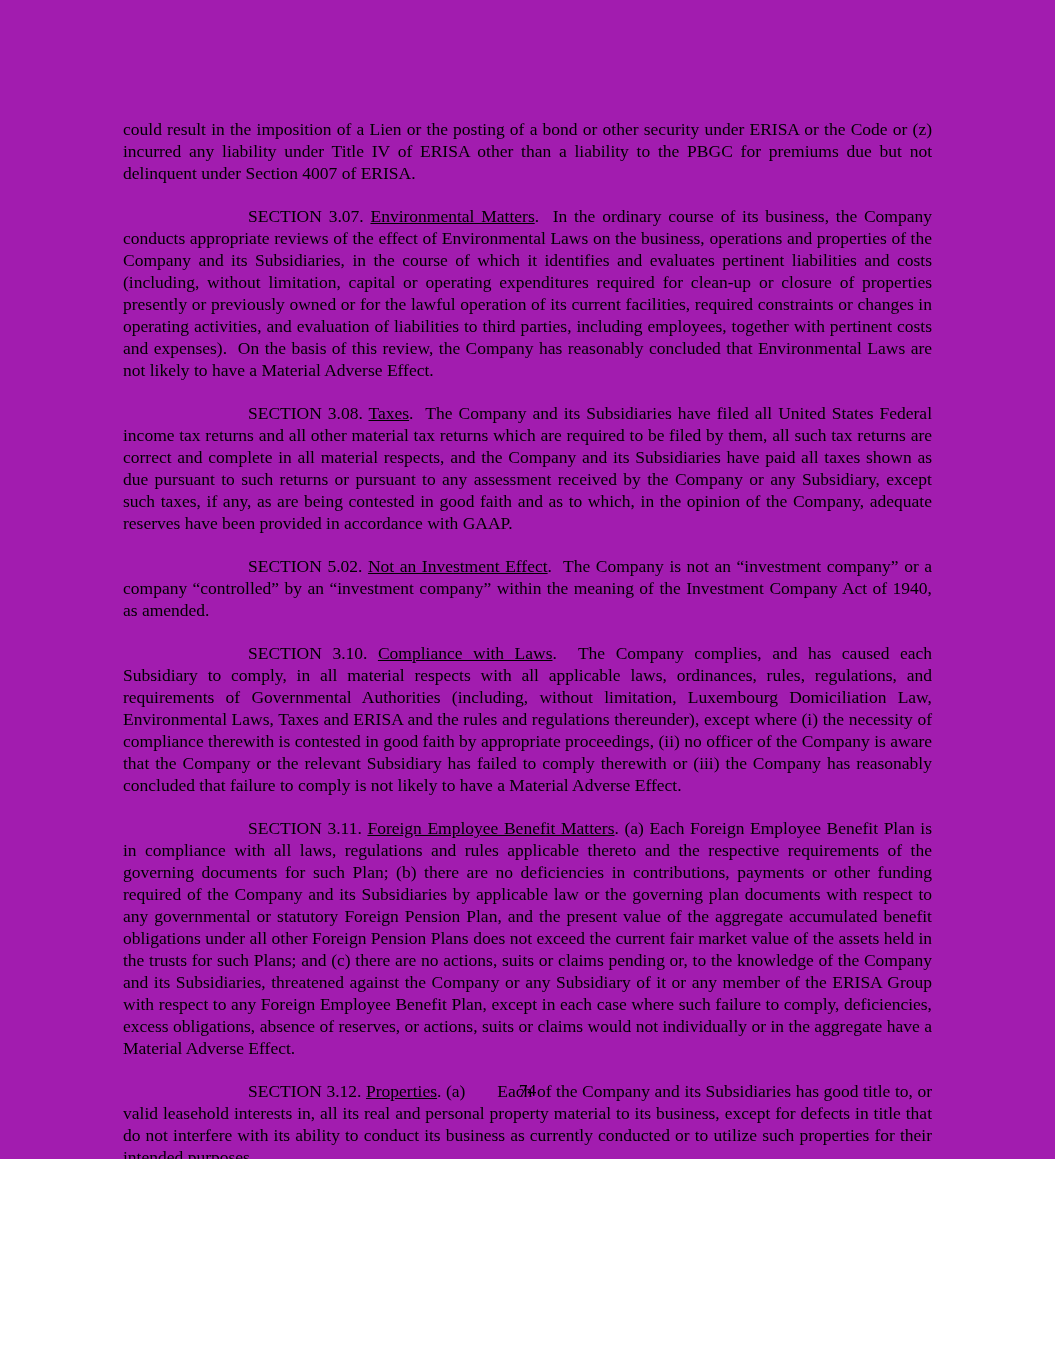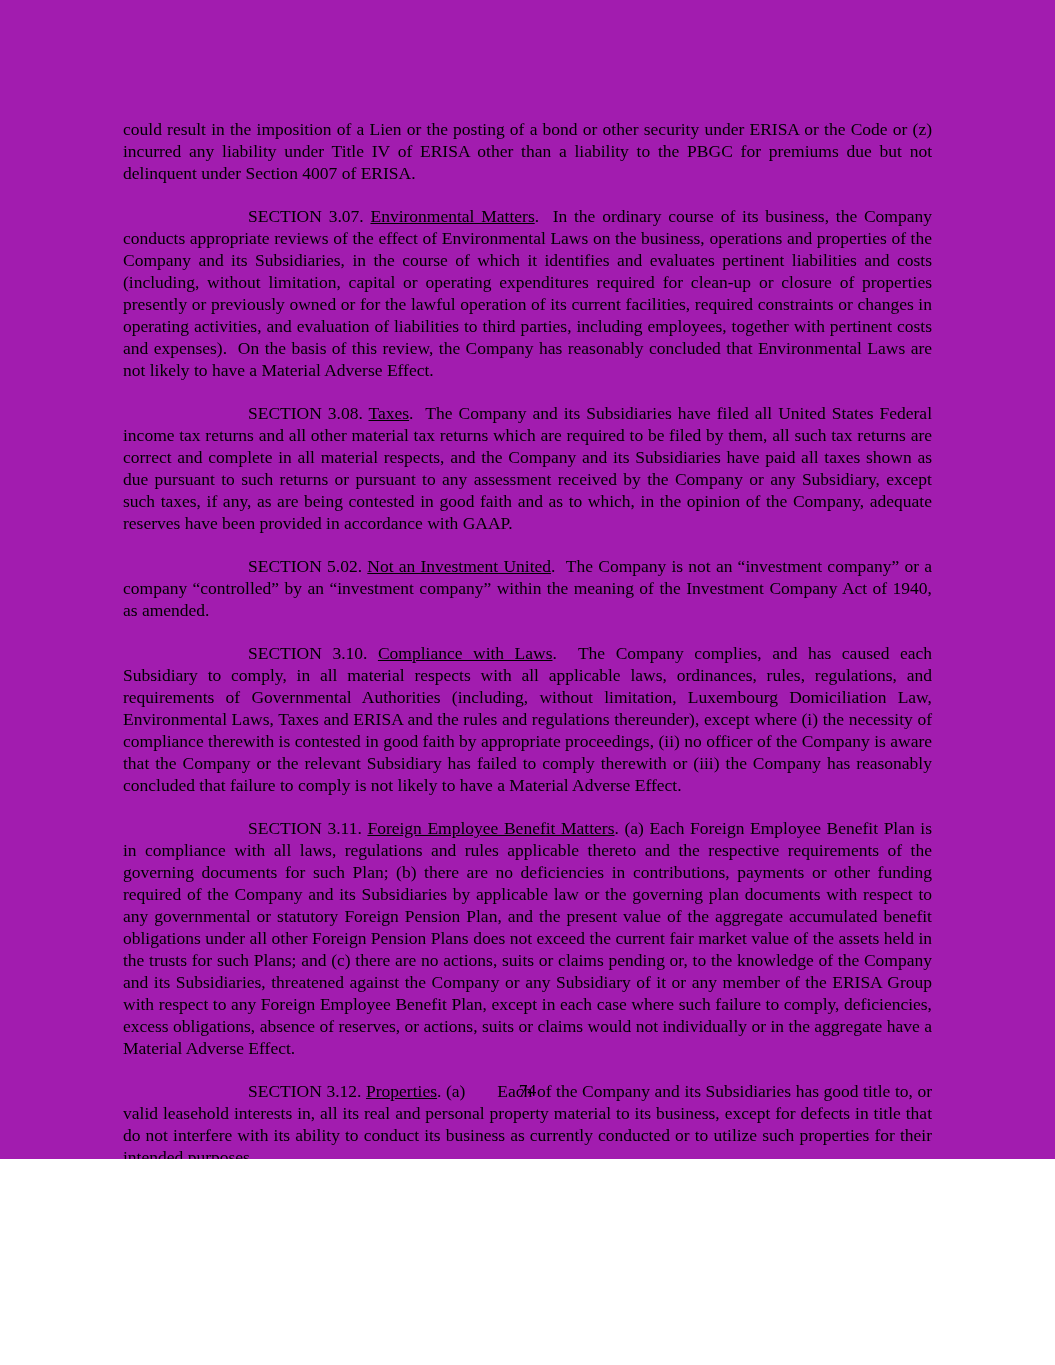--- a/index.html
+++ b/index.html
@@ -43,21 +43,21 @@
 <body>
 
 <div class="page">
 
   <p class="para"><span>could result in the imposition of a Lien or the posting of a bond or other security under ERISA or the Code or (z) incurred any liability under Title IV of ERISA other than a liability to the PBGC for premiums due but not delinquent under Section 4007 of ERISA.</span></p>
 
   <p class="para section"><span>SECTION 3.07.</span> <span class="u">Environmental Matters</span><span>.</span> <span>&nbsp;In the ordinary course of its business, the Company conducts appropriate reviews of the effect of Environmental Laws on the business, operations and properties of the Company and its Subsidiaries, in the course of which it identifies and evaluates pertinent liabilities and costs (including, without limitation, capital or operating expenditures required for clean-up or closure of properties presently or previously owned or for the lawful operation of its current facilities, required constraints or changes in operating activities, and evaluation of liabilities to third parties, including employees, together with pertinent costs and expenses).&nbsp; On the basis of this review, the Company has reasonably concluded that Environmental Laws are not likely to have a Material Adverse Effect.</span></p>
 
   <p class="para section"><span>SECTION 3.08.</span> <span class="u">Taxes</span><span>.</span> <span>&nbsp;The Company and its Subsidiaries have filed all United States Federal income tax returns and all other material tax returns which are required to be filed by them, all such tax returns are correct and complete in all material respects, and the Company and its Subsidiaries have paid all taxes shown as due pursuant to such returns or pursuant to any assessment received by the Company or any Subsidiary, except such taxes, if any, as are being contested in good faith and as to which, in the opinion of the Company, adequate reserves have been provided in accordance with GAAP.</span></p>
 
-  <p class="para section"><span>SECTION 5.02.</span> <span class="u">Not an Investment United</span><span>.</span> <span>&nbsp;The Company is not an “investment company” or a company “controlled” by an “investment company” within the meaning of the Investment Company Act of 1940, as amended.</span></p>
+  <p class="para section"><span>SECTION 5.02.</span> <span class="u">Not an Investment Effect</span><span>.</span> <span>&nbsp;The Company is not an “investment company” or a company “controlled” by an “investment company” within the meaning of the Investment Company Act of 1940, as amended.</span></p>
 
   <p class="para section"><span>SECTION 3.10.</span> <span class="u">Compliance with Laws</span><span>.</span> <span>&nbsp;The Company complies, and has caused each Subsidiary to comply, in all material respects with all applicable laws, ordinances, rules, regulations, and requirements of Governmental Authorities (including, without limitation, Luxembourg Domiciliation Law, Environmental Laws, Taxes and ERISA and the rules and regulations thereunder), except where (i) the necessity of compliance therewith is contested in good faith by appropriate proceedings, (ii) no officer of the Company is aware that the Company or the relevant Subsidiary has failed to comply therewith or (iii) the Company has reasonably concluded that failure to comply is not likely to have a Material Adverse Effect.</span></p>
 
   <p class="para section"><span>SECTION 3.11.</span> <span class="u">Foreign Employee Benefit Matters</span><span>.</span> <span>(a) Each Foreign Employee Benefit Plan is in compliance with all laws, regulations and rules applicable thereto and the respective requirements of the governing documents for such Plan; (b) there are no deficiencies in contributions, payments or other funding required of the Company and its Subsidiaries by applicable law or the governing plan documents with respect to any governmental or statutory Foreign Pension Plan, and the present value of the aggregate accumulated benefit obligations under all other Foreign Pension Plans does not exceed the current fair market value of the assets held in the trusts for such Plans; and (c) there are no actions, suits or claims pending or, to the knowledge of the Company and its Subsidiaries, threatened against the Company or any Subsidiary of it or any member of the ERISA Group with respect to any Foreign Employee Benefit Plan, except in each case where such failure to comply, deficiencies, excess obligations, absence of reserves, or actions, suits or claims would not individually or in the aggregate have a Material Adverse Effect.</span></p>
 
   <p class="para section"><span>SECTION 3.12.</span> <span class="u">Properties</span><span>.</span> <span>(a)&nbsp;&nbsp;&nbsp;&nbsp;&nbsp;&nbsp;&nbsp;Each of the Company and its Subsidiaries has good title to, or valid leasehold interests in, all its real and personal property material to its business, except for defects in title that do not interfere with its ability to conduct its business as currently conducted or to utilize such properties for their intended purposes.</span></p>
 
   <div class="page-number">74</div>
 
 </div>

